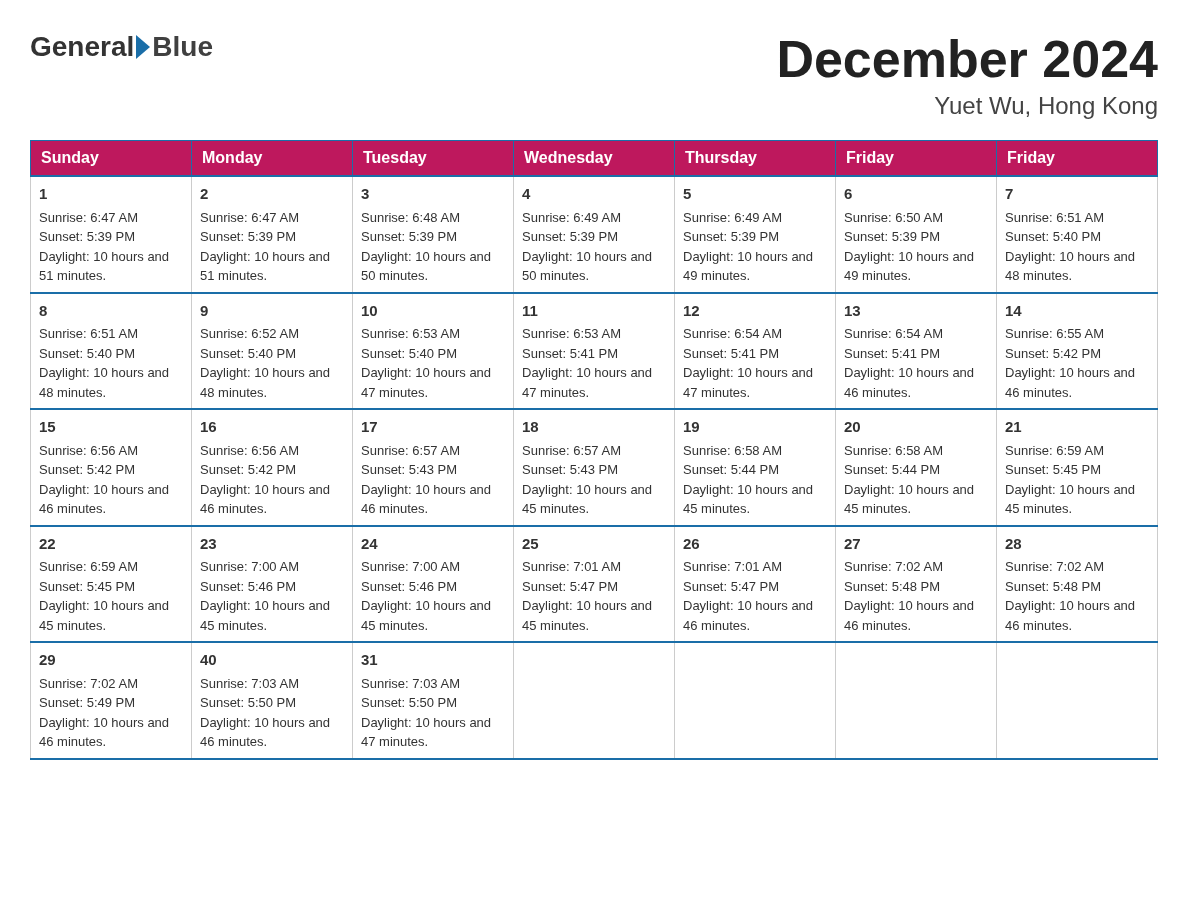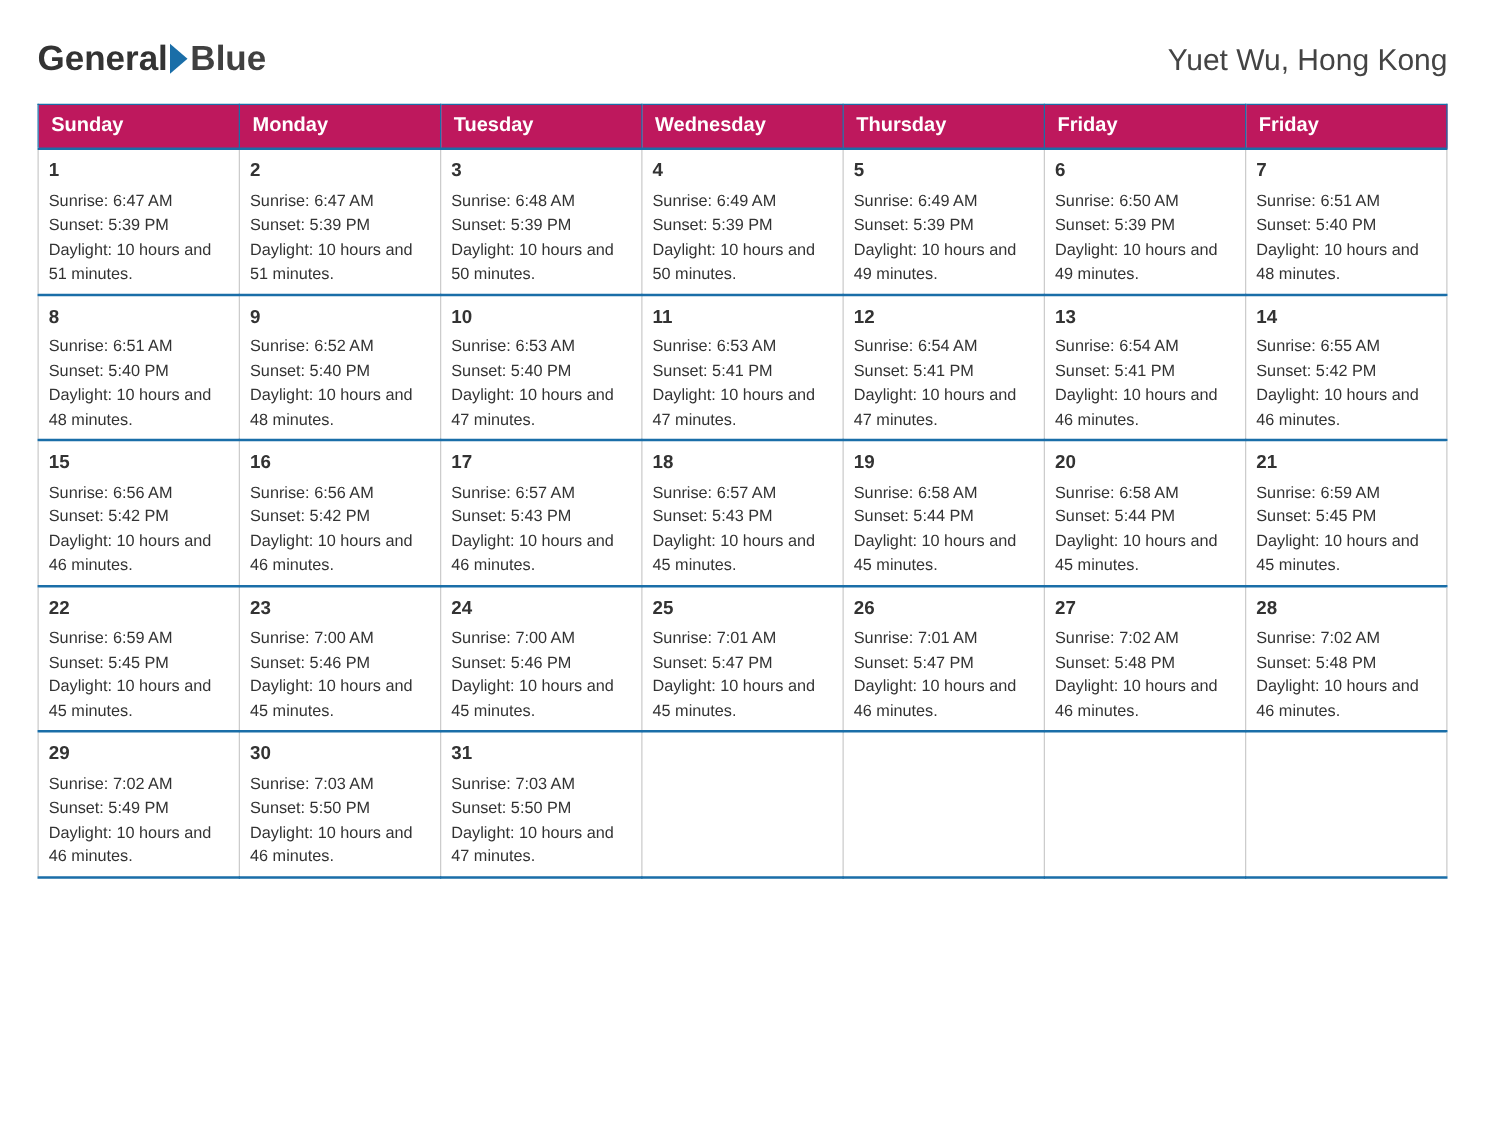--- a/index.html
+++ b/index.html
@@ -102,20 +102,21 @@
 
 <div class="header">
   <div class="logo">
     <div class="logo-text">
       <span class="logo-general">General</span>
       <span class="logo-arrow"></span>
       <span class="logo-blue">Blue</span>
     </div>
   </div>
   <div class="title-section">
+    <div class="month-title">December 2024</div>
     <div class="location-title">Yuet Wu, Hong Kong</div>
   </div>
 </div>
 
 <table class="calendar-table">
   <thead>
     <tr>
       <th>Sunday</th>
       <th>Monday</th>
       <th>Tuesday</th>
@@ -303,21 +304,21 @@
         </td>
       </tr>
       <tr>
         <td>
           <span class="day-number">29</span>
           <div>Sunrise: 7:02 AM</div>
           <div>Sunset: 5:49 PM</div>
           <div>Daylight: 10 hours and 46 minutes.</div>
         </td>
         <td>
-          <span class="day-number">30</span>
+          <span class="day-number">40</span>
           <div>Sunrise: 7:03 AM</div>
           <div>Sunset: 5:50 PM</div>
           <div>Daylight: 10 hours and 46 minutes.</div>
         </td>
         <td>
           <span class="day-number">31</span>
           <div>Sunrise: 7:03 AM</div>
           <div>Sunset: 5:50 PM</div>
           <div>Daylight: 10 hours and 47 minutes.</div>
         </td>

